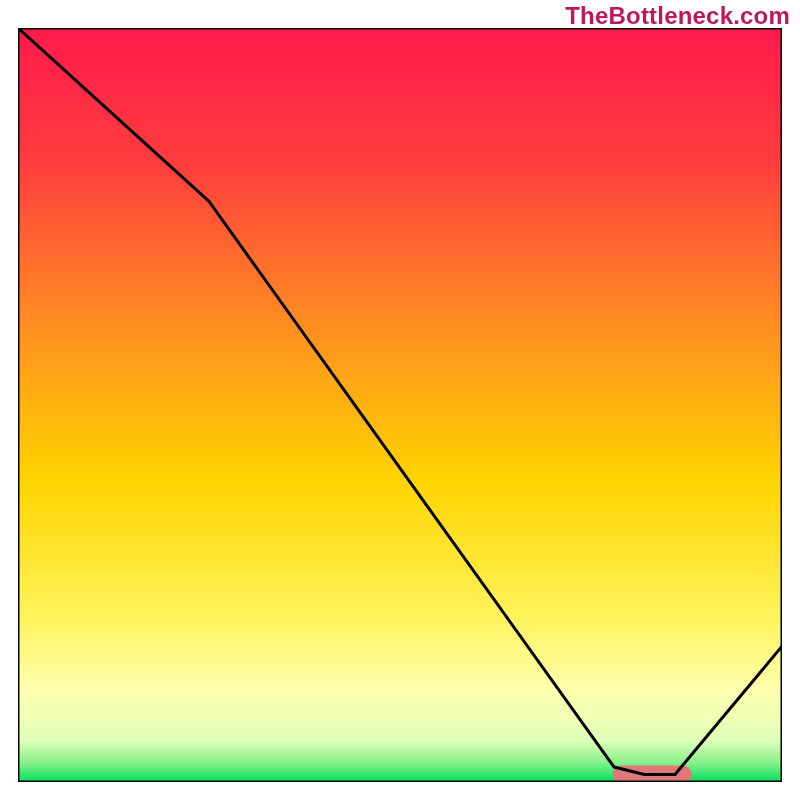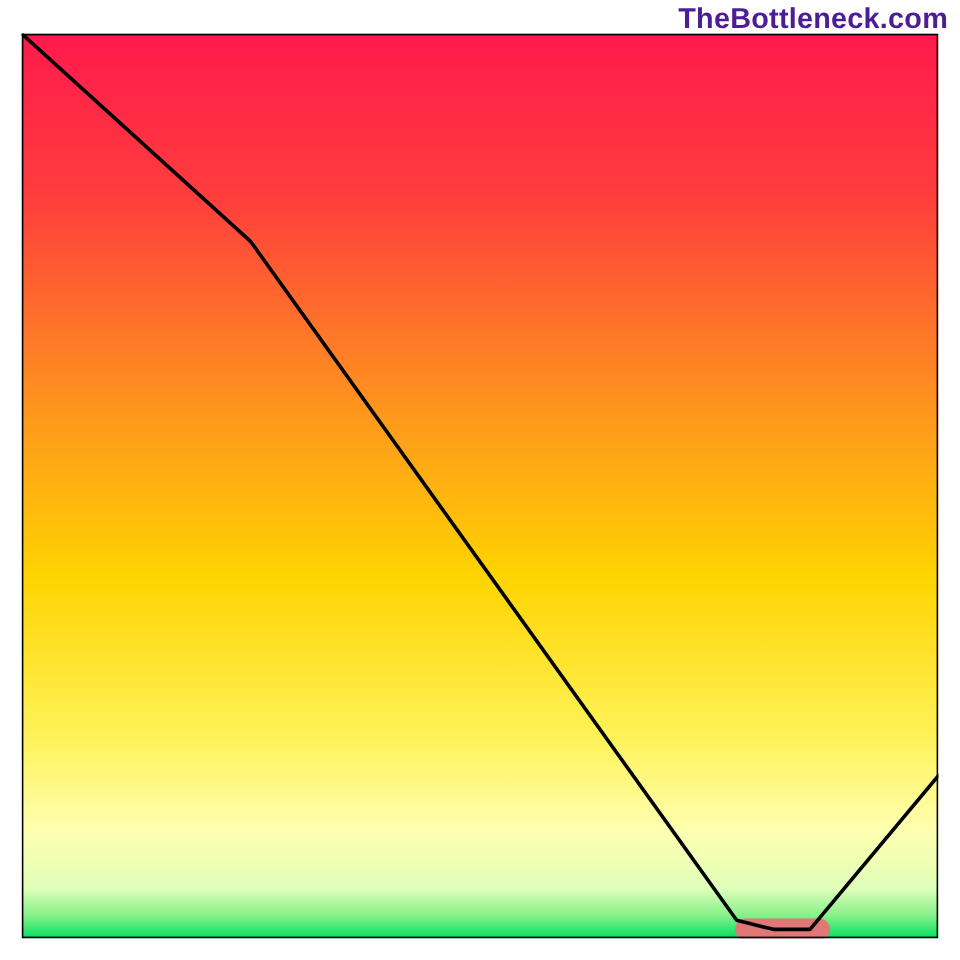--- a/index.html
+++ b/index.html
@@ -13,21 +13,21 @@
   }
   .chart-wrap {
     position: relative;
     width: 800px;
     height: 800px;
   }
   .watermark {
     position: absolute;
     top: 2px;
     right: 10px;
-    color: #4c1d95;
+    color: #be185d;
     font-size: 24px;
     font-weight: 600;
     letter-spacing: 0.2px;
     z-index: 5;
   }
   .plot {
     position: absolute;
     left: 18px;
     top: 28px;
     width: 764px;

